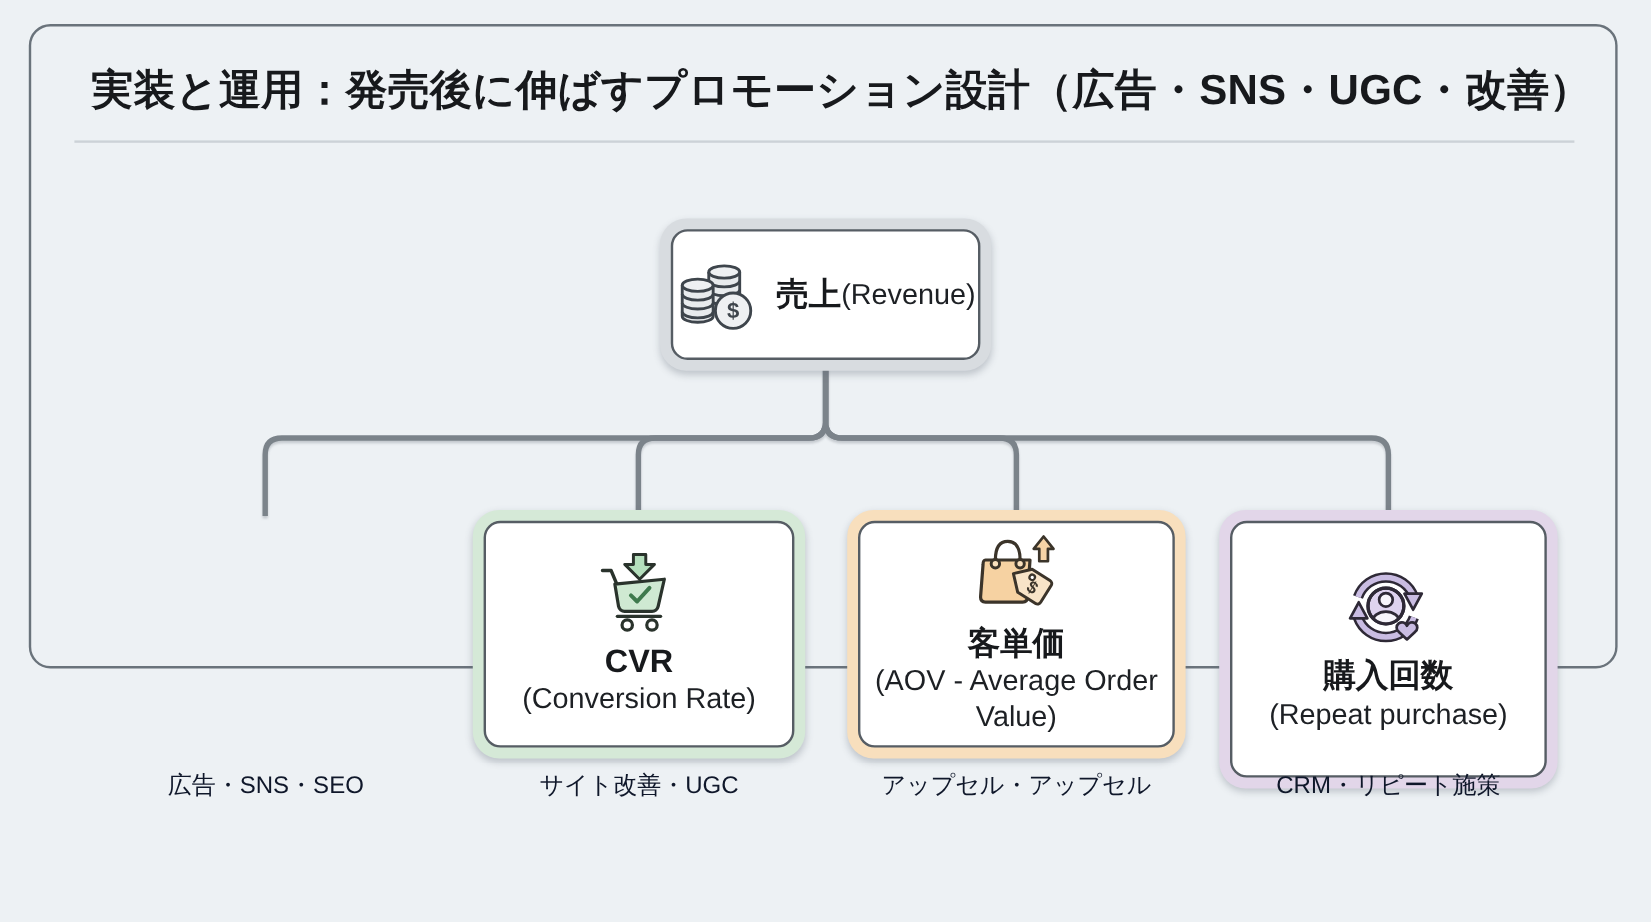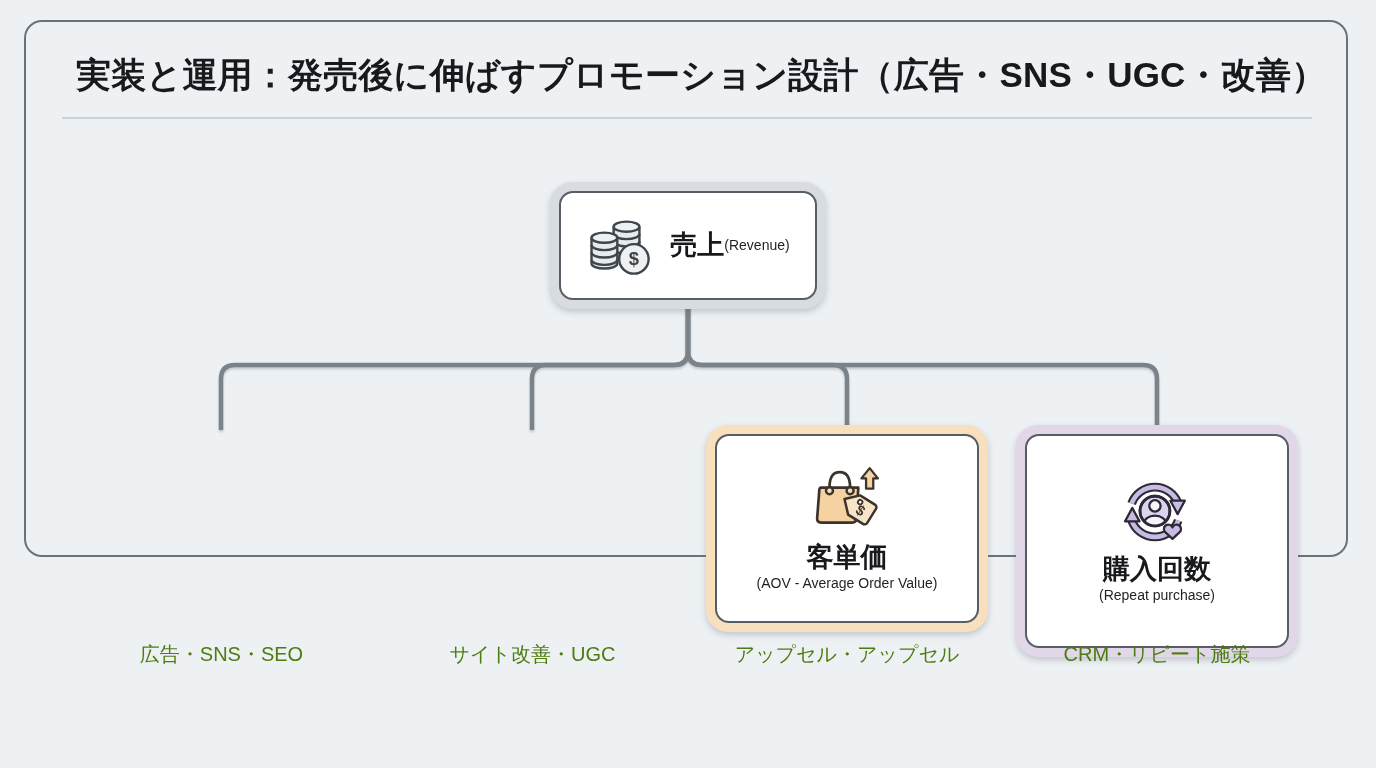--- a/index.html
+++ b/index.html
@@ -41,26 +41,26 @@
     display:flex;align-items:center;justify-content:center;
   }
   .inner.row{flex-direction:row;gap:14px;}
   .inner.col{flex-direction:column;}
   .txt{display:flex;flex-direction:row;align-items:center;}
   .label{
     font-size:27px;font-weight:bold;color:#17191c;line-height:1.25;text-align:center;
   }
   .child .label{font-size:27px;margin-top:8px;}
   .sublabel{
-    font-size:14px;color:#1d2024;line-height:1.25;text-align:center;
+    font-size:24px;color:#1d2024;line-height:1.25;text-align:center;
     max-width:250px;
   }
   .caption{
     position:absolute;text-align:center;
-    font-size:20px;color:#4d7c0f;
+    font-size:20px;color:#0f172a;
   }
   .icon{display:block;}
 </style>
 </head>
 <body>
 
 <div class="stage">
 
   <div class="frame">
     <h1 class="title">実装と運用：発売後に伸ばすプロモーション設計（広告・SNS・UGC・改善）</h1>
@@ -97,20 +97,37 @@
         </svg>
         <div class="txt">
           <div class="label">売上</div>
           <div class="sublabel">(Revenue)</div>
         </div>
       </div>
     </div>
   </div>
 
 
+  <div class="node child" style="left:394px;top:425px;width:277px;height:207px;">
+    <div class="ring" style="background-color: rgb(213, 233, 215);">
+      <div class="inner col">
+        <svg class="icon" width="80" height="68" viewBox="0 0 76 66">
+          <polyline points="8,16 15,16 20,28" fill="none" stroke="#2a332c" stroke-width="2.8" stroke-linecap="round" stroke-linejoin="round"></polyline>
+          <path d="M18,27 L58,23 L53,45 a5,5 0 0 1 -5,4 H26 a5,5 0 0 1 -5,-4 Z" fill="#cfe9d2" stroke="#2a332c" stroke-width="2.6" stroke-linejoin="round"></path>
+          <polygon points="33,3 43,3 43,11 50,11 38,23 26,11 33,11" fill="#b5dfbd" stroke="#2a332c" stroke-width="2.4" stroke-linejoin="round"></polygon>
+          <polyline points="31,36 36,41 46,30" fill="none" stroke="#3f7a4d" stroke-width="3.2" stroke-linecap="round" stroke-linejoin="round"></polyline>
+          <path d="M20,53 L55,53" stroke="#2a332c" stroke-width="2.6" stroke-linecap="round"></path>
+          <circle cx="28" cy="60" r="4.2" fill="#ffffff" stroke="#2a332c" stroke-width="2.6"></circle>
+          <circle cx="48" cy="60" r="4.2" fill="#ffffff" stroke="#2a332c" stroke-width="2.6"></circle>
+        </svg>
+        <div class="label">CVR</div>
+        <div class="sublabel">(Conversion Rate)</div>
+      </div>
+    </div>
+  </div>
 
   <div class="node child" style="left:706px;top:425px;width:282px;height:207px;">
     <div class="ring" style="background-color: rgb(248, 223, 189);">
       <div class="inner col">
         <svg class="icon" width="80" height="68" viewBox="0 0 76 66">
           <polygon points="60,3 68,13 63.5,13 63.5,23 56.5,23 56.5,13 52,13" fill="#f6d3a6" stroke="#3b342a" stroke-width="2.2" stroke-linejoin="round"></polygon>
           <path d="M13,22 L49,22 L47,52 Q47,56 43,56 L13,56 Q9,56 9,52 L11,26 Q11,22 13,22 Z" fill="#f6d2a2" stroke="#3b342a" stroke-width="2.6" stroke-linejoin="round"></path>
           <path d="M21,22 Q21,7 31,7 Q41,7 41,22" fill="none" stroke="#3b342a" stroke-width="2.6"></path>
           <circle cx="21" cy="25" r="3.4" fill="#f9e0bd" stroke="#3b342a" stroke-width="2.4"></circle>
           <circle cx="41" cy="25" r="3.4" fill="#f9e0bd" stroke="#3b342a" stroke-width="2.4"></circle>

